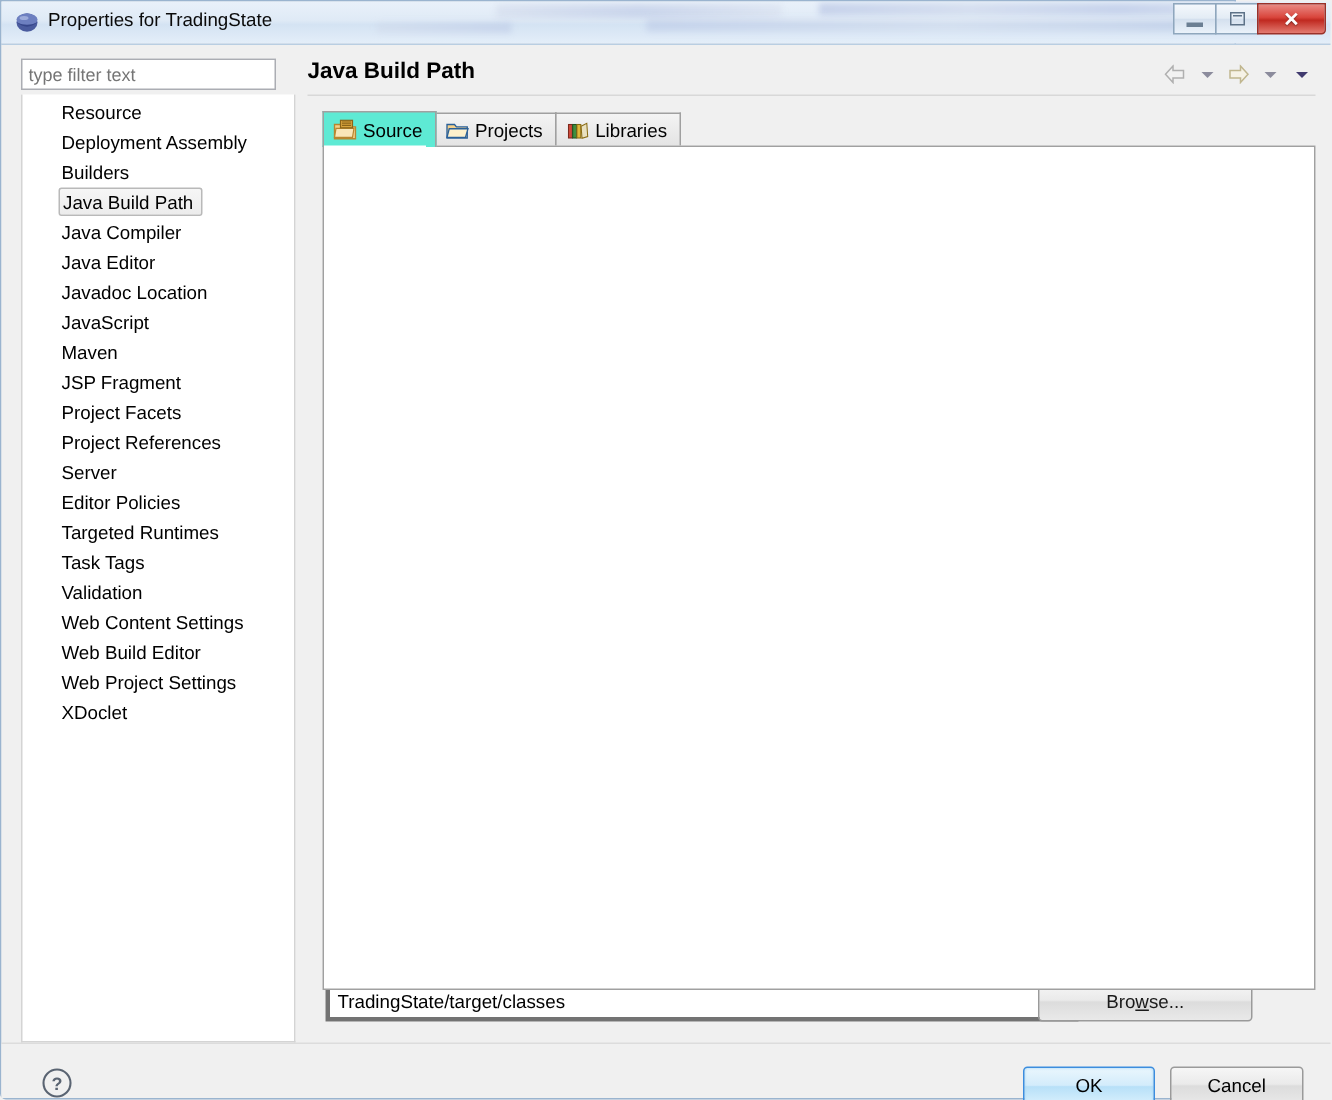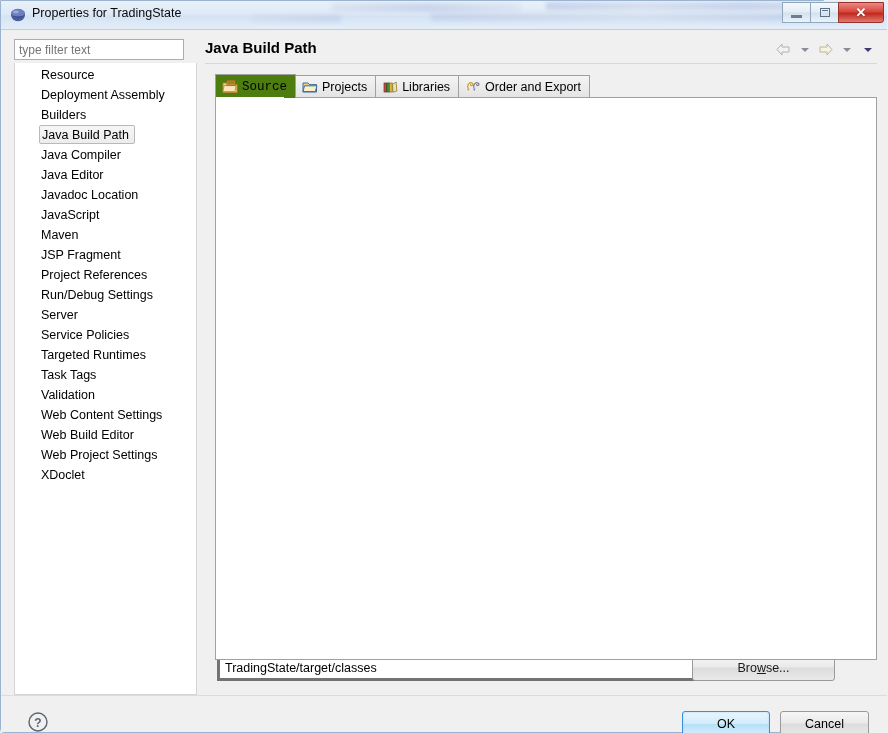--- a/index.html
+++ b/index.html
@@ -164,25 +164,24 @@
     display: flex; align-items: center;
     padding: 0 8px 0 6px;
     font-size: 12.5px;
     border: 1px solid #a0a0a0;
     border-bottom: none;
     margin-right: -1px;
     background: linear-gradient(to bottom,#f4f4f4,#e3e3e3);
     position: relative;
   }
   .tab.active {
-    background: #4d7c0f;
+    background: #5eead4;
     height: 24px;
     z-index: 3;
     border-color: #a0a0a0;
-    font-family: Liberation Mono, monospace;
   }
   .tab .ticon { width: 16px; height: 16px; margin-right: 4px; flex: 0 0 16px; }
 
   .tabpanel {
     position: absolute; left: 214px; top: 67px;
     width: 662px; height: 563px;
     background: #fff;
     border: 1px solid #a0a0a0;
     z-index: 1;
   }
@@ -385,30 +384,30 @@
           <div class="nav-item-wrap">
             <div class="nav-item">JavaScript</div>
           </div>
           <div class="nav-item-wrap">
             <div class="nav-item">Maven</div>
           </div>
           <div class="nav-item-wrap">
             <div class="nav-item">JSP Fragment</div>
           </div>
           <div class="nav-item-wrap">
+            <div class="nav-item">Project Facets</div>
+          </div>
+          <div class="nav-item-wrap">
             <div class="nav-item">Project References</div>
           </div>
           <div class="nav-item-wrap">
-            <div class="nav-item">Run/Debug Settings</div>
-          </div>
-          <div class="nav-item-wrap">
             <div class="nav-item">Server</div>
           </div>
           <div class="nav-item-wrap">
-            <div class="nav-item">Service Policies</div>
+            <div class="nav-item">Editor Policies</div>
           </div>
           <div class="nav-item-wrap">
             <div class="nav-item">Targeted Runtimes</div>
           </div>
           <div class="nav-item-wrap">
             <div class="nav-item">Task Tags</div>
           </div>
           <div class="nav-item-wrap">
             <div class="nav-item">Validation</div>
           </div>
@@ -473,29 +472,20 @@
         </div>
         <div class="tab">
           <svg viewBox="0 0 16 16" class="ticon">
             <rect x="2" y="4" width="2.6" height="9" fill="#cf4a3b" stroke="#7e281d" stroke-width=".7"></rect>
             <rect x="4.8" y="4" width="2.6" height="9" fill="#3f8e3f" stroke="#1f5220" stroke-width=".7"></rect>
             <rect x="7.6" y="4" width="2.6" height="9" fill="#e0b83a" stroke="#8a6c14" stroke-width=".7"></rect>
             <path d="M10.4 5.2 L14.2 3.2 L14.8 12 L11 13.2 Z" fill="#e8e0c0" stroke="#8a6c14" stroke-width=".7"></path>
           </svg>
           <span>Libraries</span>
         </div>
-        <div class="tab">
-          <svg viewBox="0 0 16 16" class="ticon">
-            <path d="M3 9 C2 6 4 3.2 6.6 3.8 C8 4.1 8.4 5.6 7.4 6.3 C6.4 7 5 6 5.8 5.2" fill="none" stroke="#c79a2e" stroke-width="1.2"></path>
-            <path d="M2 9.6 L4.6 9.6 L3.3 12 Z" fill="#c79a2e"></path>
-            <path d="M9 9 C8 6 10 3.2 12.6 3.8 C14 4.1 14.4 5.6 13.4 6.3 C12.4 7 11 6 11.8 5.2" fill="none" stroke="#7a7f8c" stroke-width="1.2"></path>
-            <path d="M8 9.6 L10.6 9.6 L9.3 12 Z" fill="#7a7f8c"></path>
-          </svg>
-          <span>Order and Export</span>
-        </div>
       </div>
     <div class="tabpanel"></div>
     <div class="tabpanel-mask"></div>
 
     <div class="field-label"><span>Source folders on build pat</span><span class="u">h</span><span>:</span></div>
 
     <div class="treebox">
       <div class="tree" id="tree">
           <div class="trow">
             <span class="twist">

